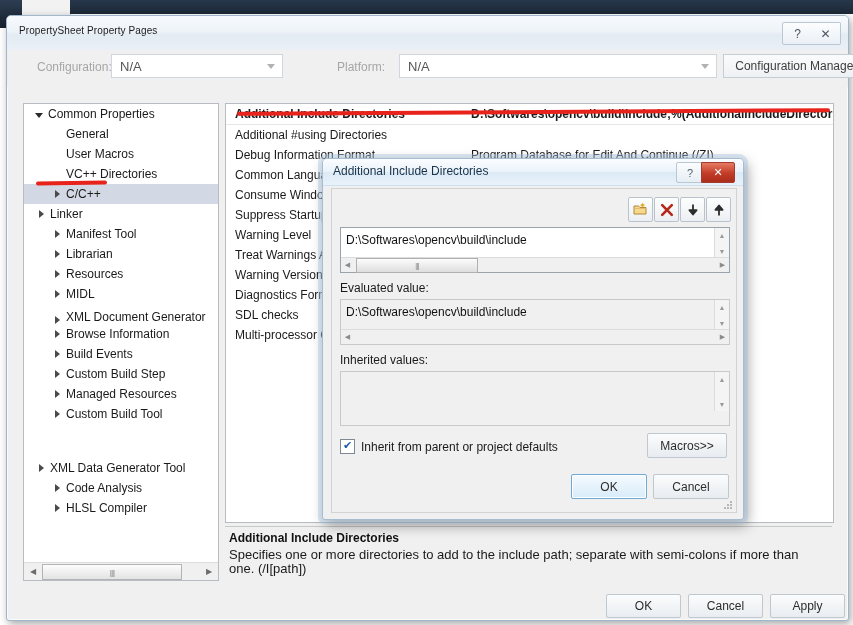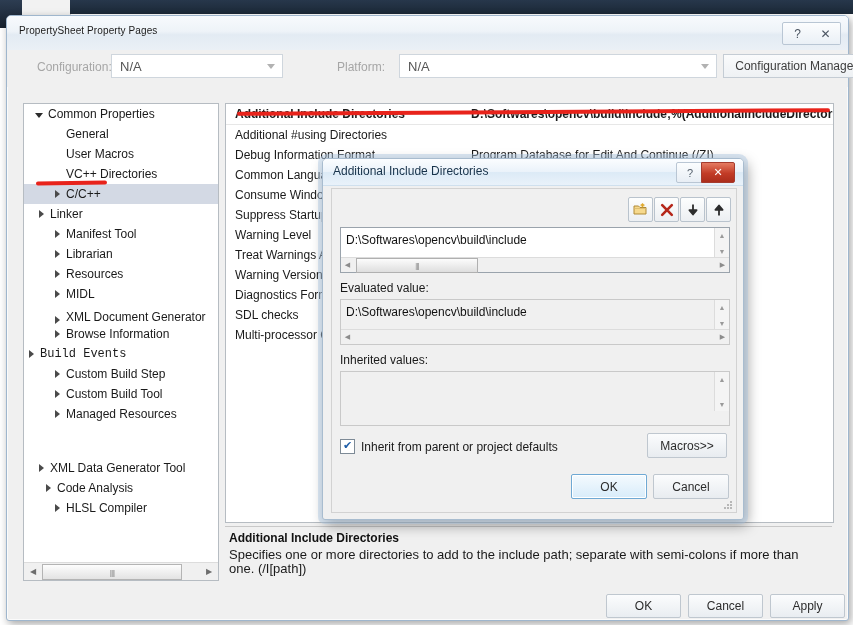--- a/index.html
+++ b/index.html
@@ -282,51 +282,51 @@
             <span class="tri-closed"></span>
           </span>
           <span class="tlabel">XML Document Generator</span>
         </div>
         <div class="tnode" style="padding-left: 26px;">
           <span class="tw">
             <span class="tri-closed"></span>
           </span>
           <span class="tlabel">Browse Information</span>
         </div>
-        <div class="tnode" style=" font-family: Liberation Mono, monospace;">
+        <div class="tnode" style="padding-left: 26px;">
           <span class="tw">
             <span class="tri-closed"></span>
           </span>
           <span class="tlabel">Build Events</span>
         </div>
         <div class="tnode" style="padding-left: 26px;">
           <span class="tw">
             <span class="tri-closed"></span>
           </span>
           <span class="tlabel">Custom Build Step</span>
         </div>
         <div class="tnode" style="padding-left: 26px;">
           <span class="tw">
             <span class="tri-closed"></span>
           </span>
+          <span class="tlabel">Managed Resources</span>
+        </div>
+        <div class="tnode" style="padding-left: 26px;">
+          <span class="tw">
+            <span class="tri-closed"></span>
+          </span>
           <span class="tlabel">Custom Build Tool</span>
         </div>
-        <div class="tnode" style="padding-left: 26px;">
-          <span class="tw">
-            <span class="tri-closed"></span>
-          </span>
-          <span class="tlabel">Managed Resources</span>
-        </div>
         <div class="tnode" style="padding-left: 10px; margin-top: 34px;">
           <span class="tw">
             <span class="tri-closed"></span>
           </span>
           <span class="tlabel">XML Data Generator Tool</span>
         </div>
-        <div class="tnode" style="padding-left: 17px;">
+        <div class="tnode" style="padding-left: 26px;">
           <span class="tw">
             <span class="tri-closed"></span>
           </span>
           <span class="tlabel">Code Analysis</span>
         </div>
         <div class="tnode" style="padding-left: 26px;">
           <span class="tw">
             <span class="tri-closed"></span>
           </span>
           <span class="tlabel">HLSL Compiler</span>

